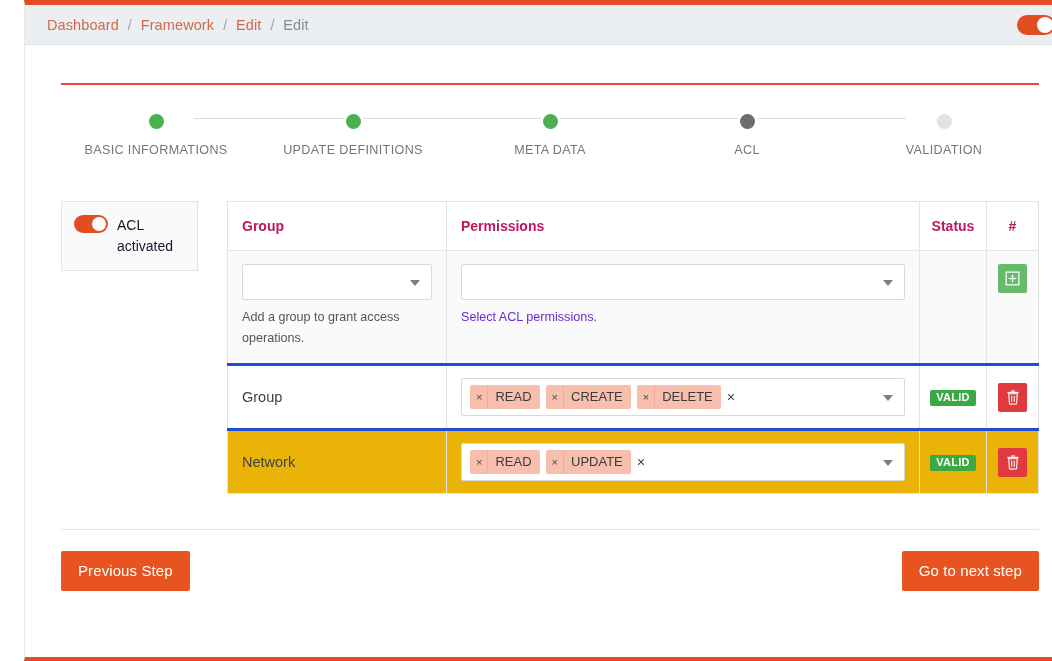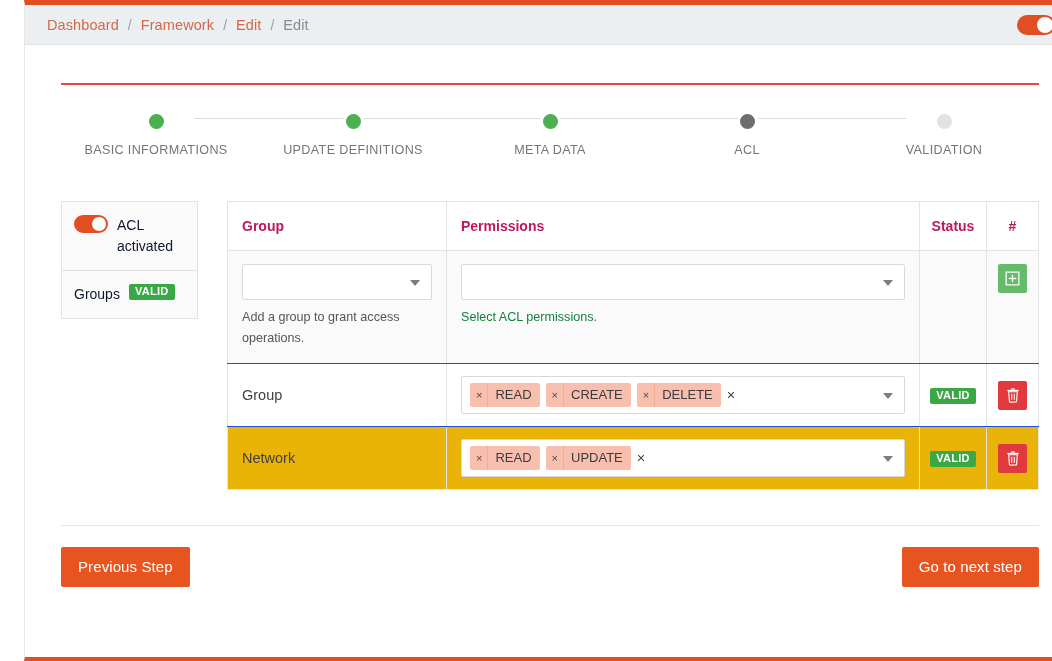--- a/index.html
+++ b/index.html
@@ -167,21 +167,21 @@
     text-align: left;
     font-size: 14px;
     font-weight: bold;
     color: #be185d;
     padding: 16px 14px;
     border-bottom: 1px solid #e3e3e3;
     background: #fff;
   }
   .acl-table td {
     padding: 12px 14px;
-    border-bottom: 1px solid #1d4ed8;
+    border-bottom: 3px solid #1d4ed8;
     vertical-align: middle;
     font-size: 14.5px;
     color: #3f3f3f;
   }
   .col-group  { width: 219px; }
   .col-status { width: 67px;  }
   .col-hash   { width: 52px;  }
   .acl-table th.col-status,
   .acl-table td.col-status,
   .acl-table th.col-hash,
@@ -212,21 +212,21 @@
     border-left: 5px solid transparent;
     border-right: 5px solid transparent;
     border-top: 6px solid #7d7d7d;
   }
   .help-text {
     font-size: 12.6px;
     color: #555;
     line-height: 21px;
     margin-top: 7px;
   }
-  .help-text.muted { color: #15803d; }
+  .help-text.muted { color: #6d28d9; }
 
   
   .multiselect {
     position: relative;
     border: 1px solid #d9d9d9;
     background: #fff;
     border-radius: 2px;
     min-height: 38px;
     padding: 6px 62px 6px 8px;
     display: flex;
@@ -351,24 +351,20 @@
   </div>
 
   <div class="main">
 
     <div class="side-card">
       <div class="side-row">
         <span class="switch">
           <span class="knob"></span>
         </span>
         <span class="side-label">ACL activated</span>
-      </div>
-      <div class="side-row">
-        <span class="side-label">Groups</span>
-        <span class="badge">VALID</span>
       </div>
     </div>
 
     <table class="acl-table">
       <thead>
         <tr>
           <th class="col-group">Group</th>
           <th class="col-perms">Permissions</th>
           <th class="col-status">Status</th>
           <th class="col-hash">#</th>

